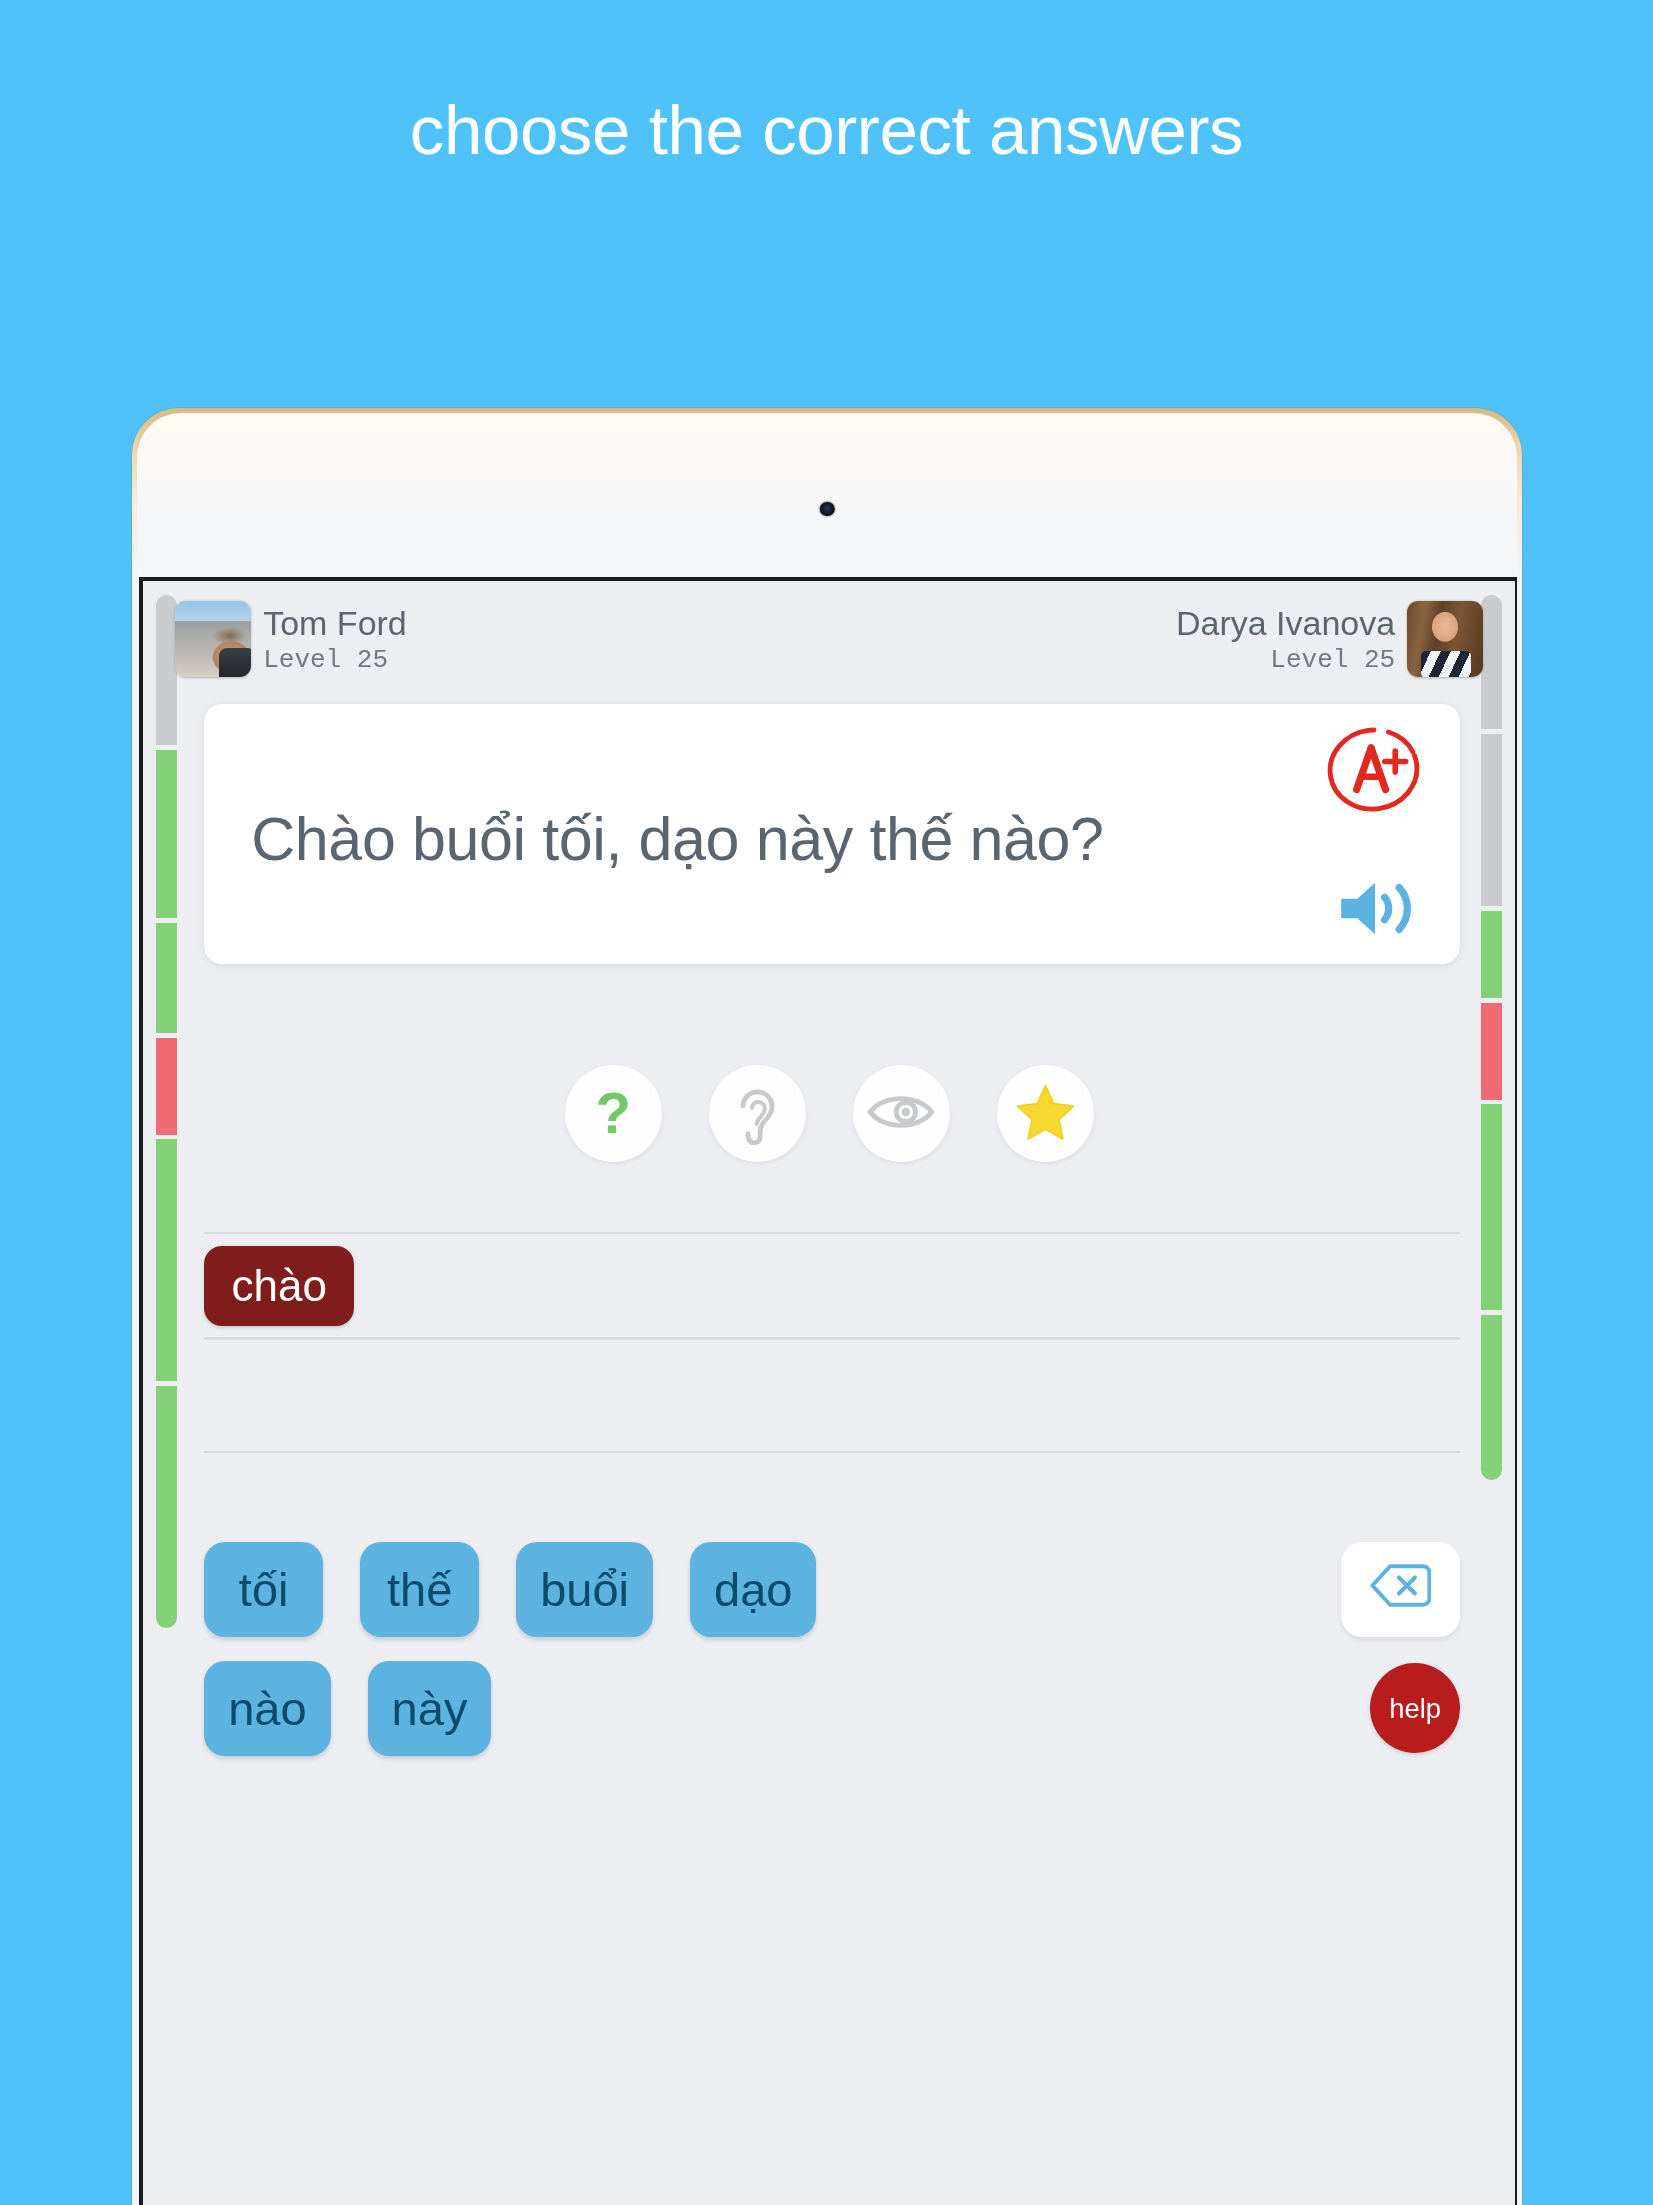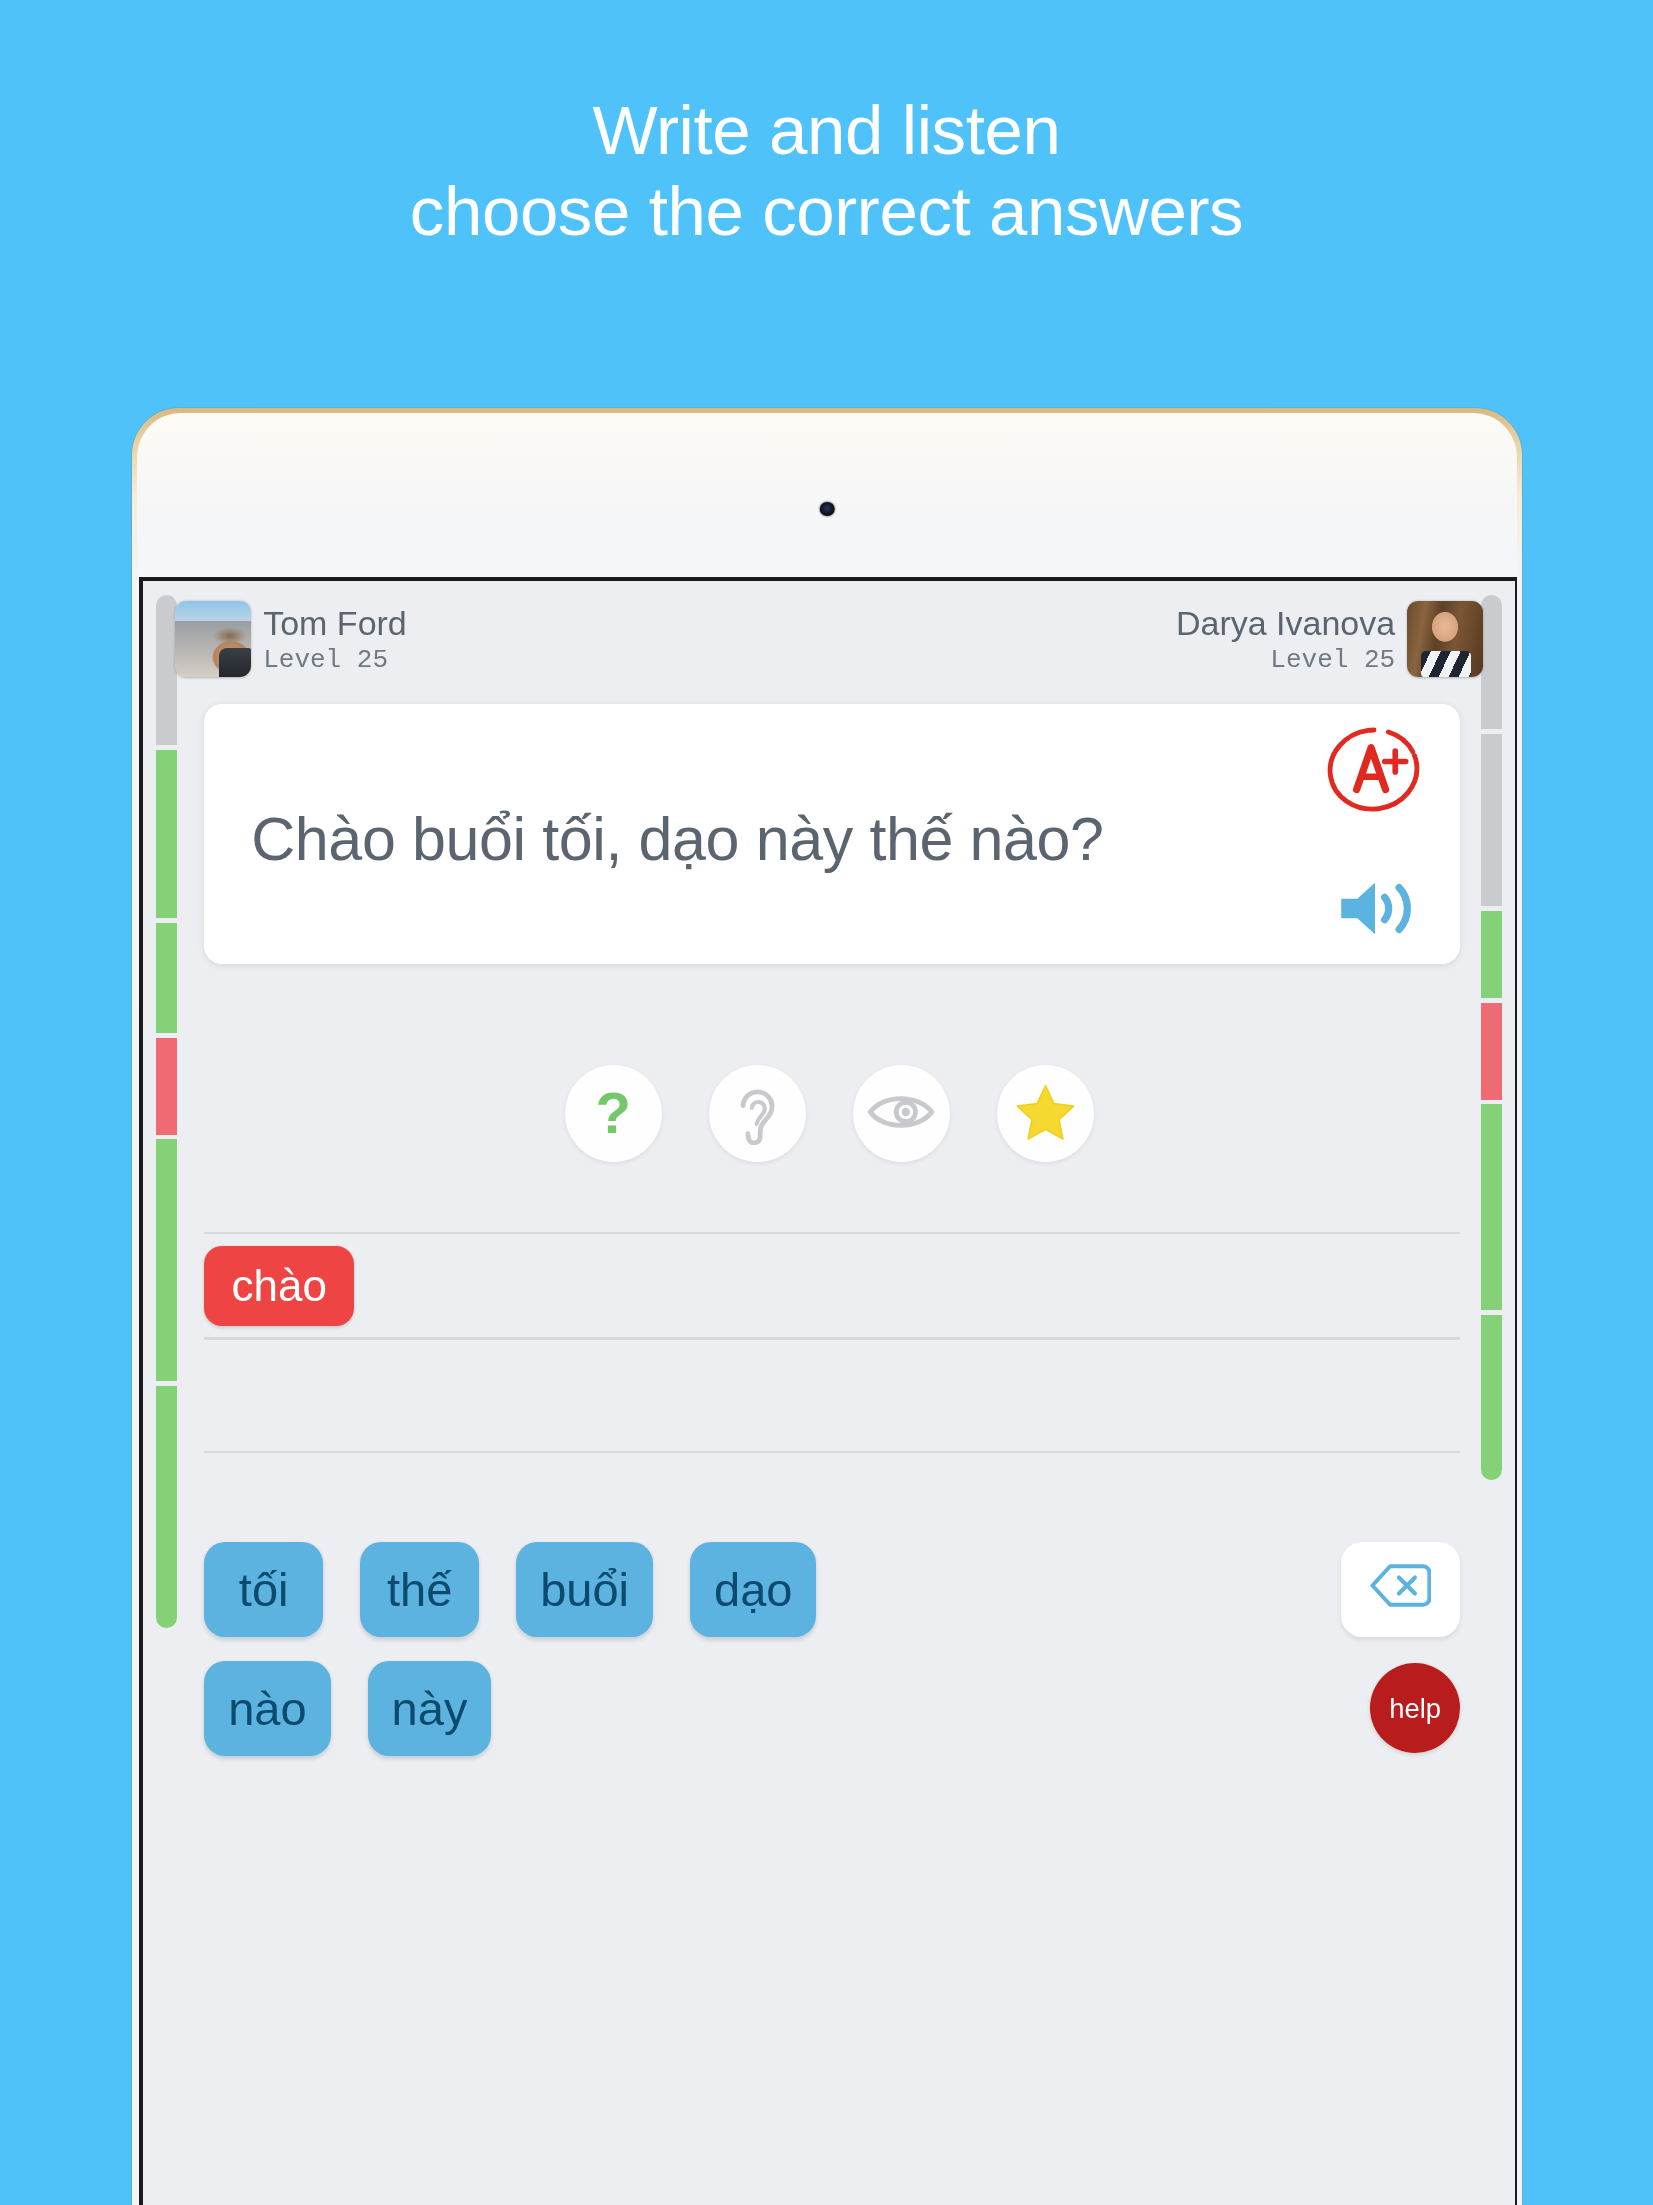--- a/index.html
+++ b/index.html
@@ -140,21 +140,21 @@
     box-shadow:0 1.6px 4px rgba(40,50,70,.09);
   }
   .qmark { font-size:58px; color:#74c86a; font-weight:700; line-height:1; }
 
   
   .ansarea { position:absolute; left:61px; top:651px; width:1256px; }
   .divider { height:2.4px; background:#d7d9dd; width:100%; }
   .ansrow { height:103px; display:flex; align-items:center; gap:14.5px; }
   .ansrow.tall { height:111px; }
   .chip {
-    background:#ef4444; color:#ffffff;
+    background:#7f1d1d; color:#ffffff;
     font-size:44px; border-radius:18px;
     padding:18px 27.4px; line-height:1;
     box-shadow:0 1.6px 3.2px rgba(30,60,90,.18);
     white-space:nowrap;
     text-align:center;
   }
 
   
   .bank { position:absolute; left:61px; top:961px; width:1256px; }
   .bankrow { display:flex; align-items:center; gap:37px; margin-bottom:24px; }
@@ -177,21 +177,20 @@
     background:#b91c1c; color:#ffffff;
     display:flex; align-items:center; justify-content:center;
     font-size:27.4px; line-height:1;
     box-shadow:0 1.6px 4px rgba(40,80,40,.18);
   }
 </style>
 </head>
 <body>
 
 <div class="headline">
-  <span class="l1">Write and listen</span>
   <span class="l2">choose the correct answers</span>
 </div>
 
 <div class="tablet">
   <div class="tablet-inner">
     <div class="camera"></div>
 
     <div class="screen">
 
       <div class="bar left" id="bar-left">

